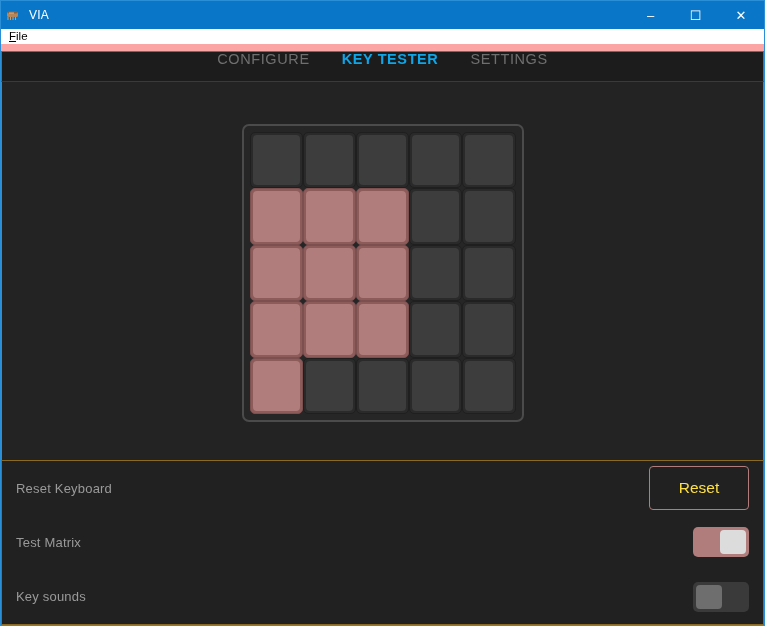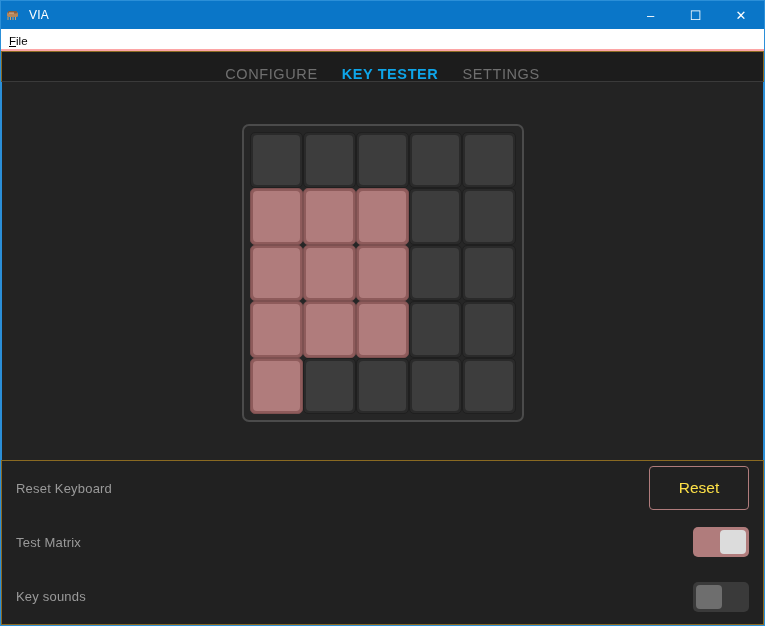--- a/index.html
+++ b/index.html
@@ -66,23 +66,23 @@
     font-size: 13px;
     line-height: 1;
     user-select: none;
   }
   .win-btn.close { width: 46px; }
 
   
   .menubar {
     height: 22px;
     background: #ffffff;
-    border-bottom: 2px solid #fca5a5;
-    display: flex;
-    align-items: flex-end;
+    border-bottom: 7px solid #fca5a5;
+    display: flex;
+    align-items: flex-start;
     flex: 0 0 22px;
   }
   .menu-item {
     font-size: 11.5px;
     color: #000000;
     padding: 2px 7px 2px 8px;
     line-height: 1;
   }
   .menu-item .accel {
     text-decoration: underline;
@@ -90,23 +90,23 @@
 
   
   .tabbar {
     height: 31px;
     background: #1c1c1c;
     border-left: 1px solid #8a6a22;
     border-right: 1px solid #8a6a22;
     border-top: 1px solid #8a6a22;
     border-bottom: 1px solid #3a3a3a;
     display: flex;
-    align-items: flex-end;
+    align-items: flex-start;
     justify-content: center;
-    gap: 24px;
+    gap: 32px;
     flex: 0 0 31px;
   }
   .tab {
     font-size: 14.5px;
     letter-spacing: 0.6px;
     color: #6f6f6f;
     line-height: 1;
     white-space: nowrap;
   }
   .tab.active {

